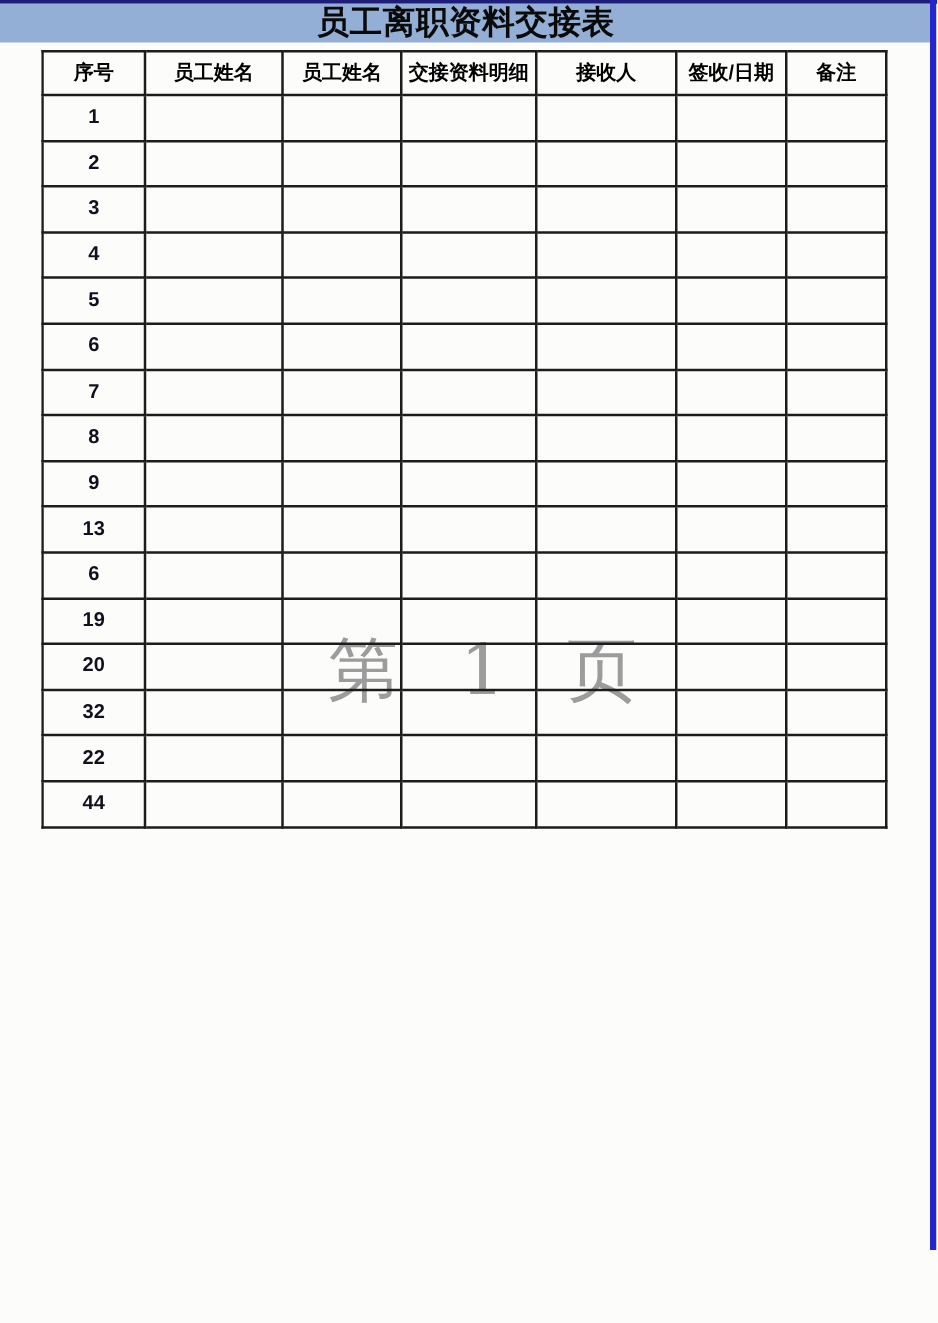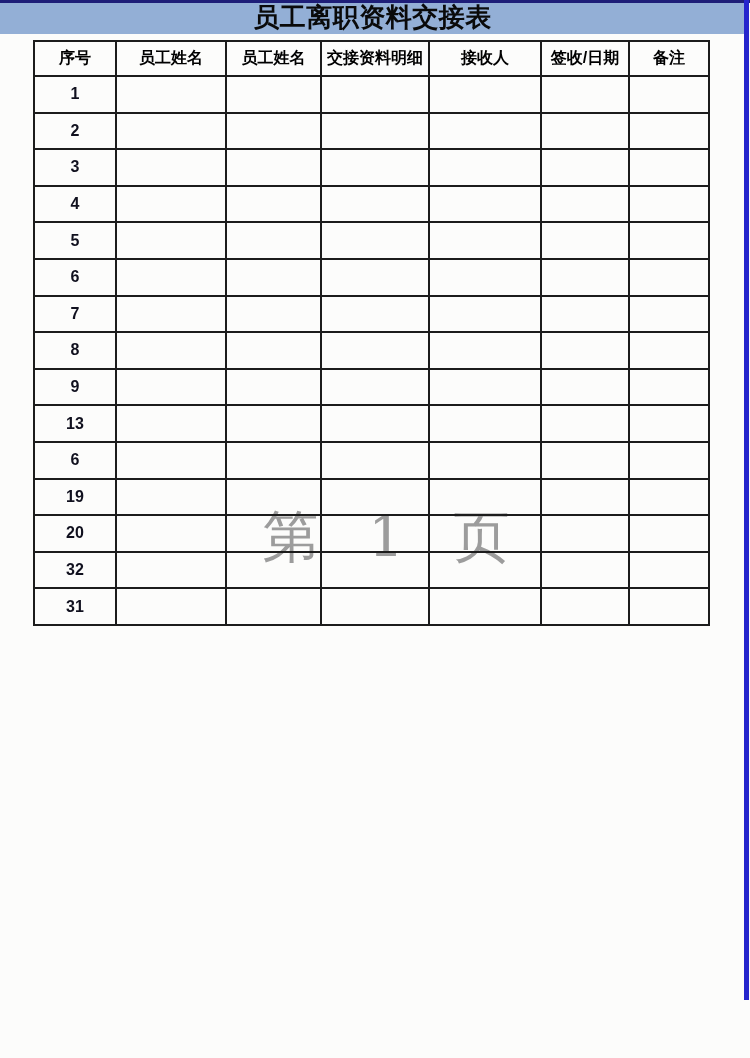--- a/index.html
+++ b/index.html
@@ -234,21 +234,30 @@
           <tr>
             <td class="row-num">32</td>
             <td></td>
             <td></td>
             <td></td>
             <td></td>
             <td></td>
             <td></td>
           </tr>
           <tr>
-            <td class="row-num">31</td>
+            <td class="row-num">22</td>
+            <td></td>
+            <td></td>
+            <td></td>
+            <td></td>
+            <td></td>
+            <td></td>
+          </tr>
+          <tr>
+            <td class="row-num">44</td>
             <td></td>
             <td></td>
             <td></td>
             <td></td>
             <td></td>
             <td></td>
           </tr>
         </tbody>
     </table>
   </div>

